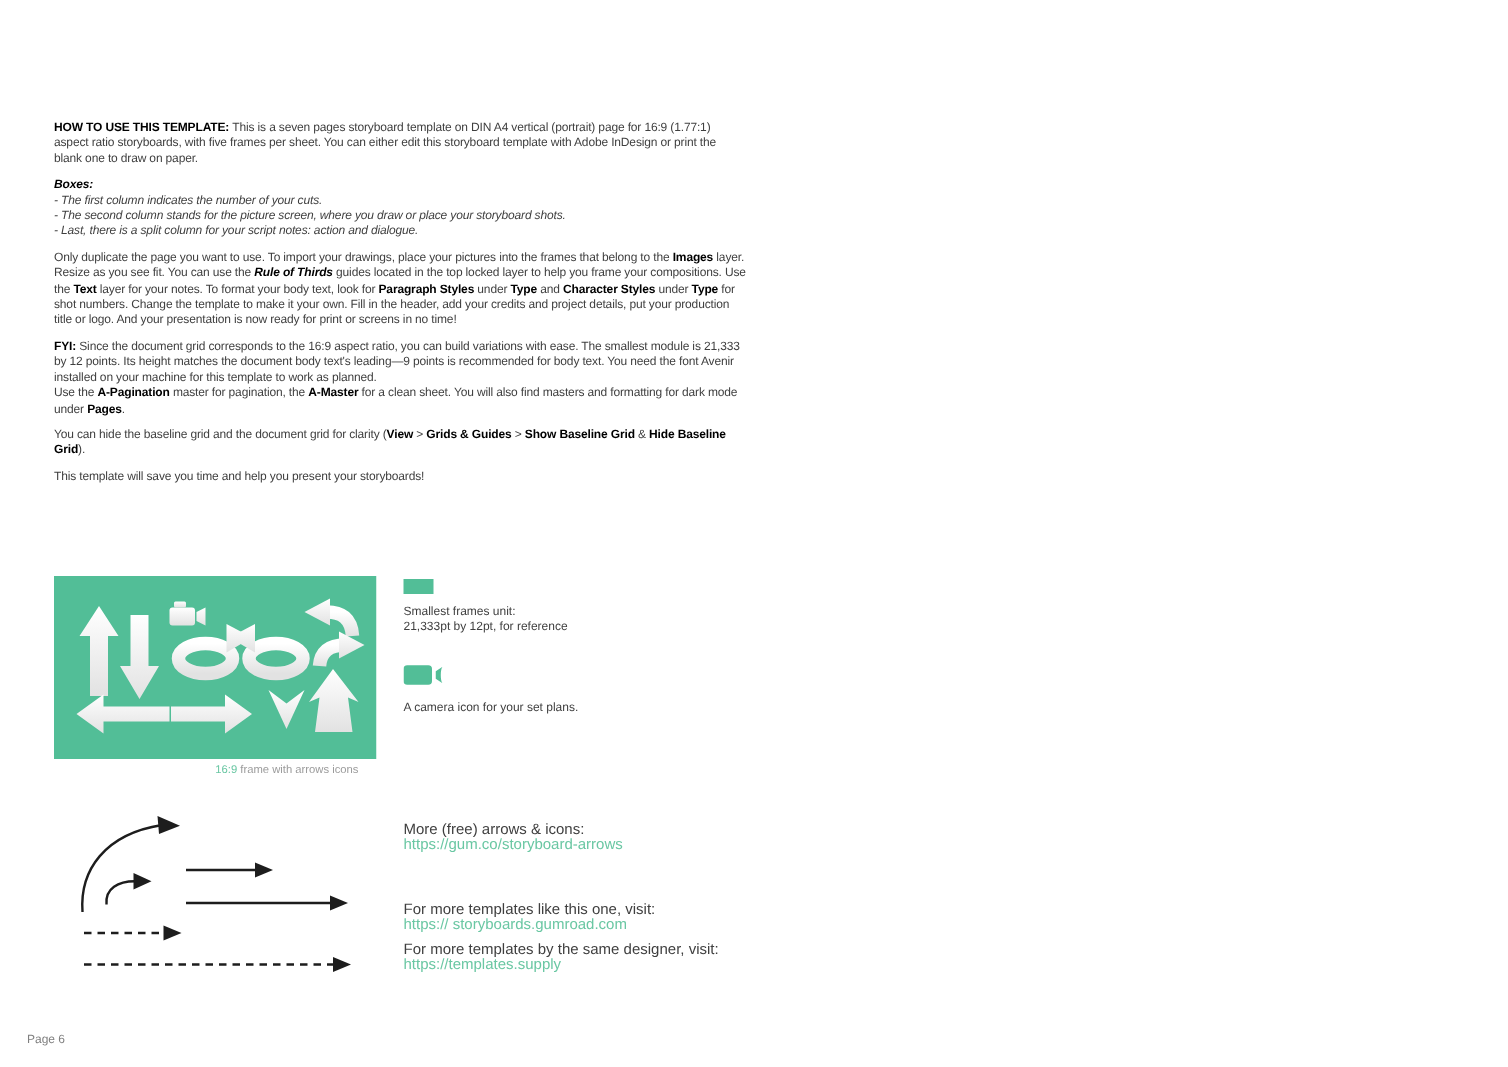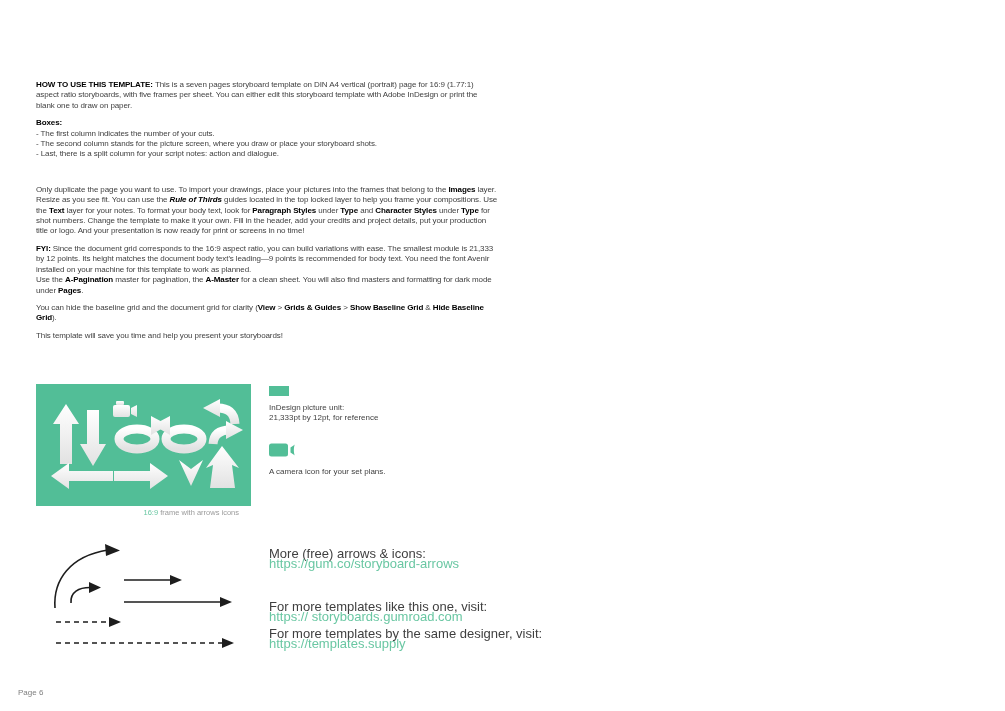--- a/index.html
+++ b/index.html
@@ -10,21 +10,21 @@
   }
   .page{position:absolute;inset:0;overflow:hidden;background:#fff;padding-left:27px;}
 
   
   .textcol{
     position:absolute;left:36px;top:80px;width:462px;
     font-size:8px;line-height:10.4px;letter-spacing:-0.1px;color:var(--text,#3f3f3f);
   }
   .textcol p{margin:0 0 7px 0;white-space:pre-wrap;}
   .textcol .bullets div{white-space:pre-wrap;}
-  .textcol .blockgap{margin-bottom:25px;}
+  .textcol .blockgap{margin-bottom:7px;font-style:italic;}
   .s-b{font-weight:bold;color:#000;}
   .s-bi{font-weight:bold;font-style:italic;color:#000;}
 
   
   .titleblock{position:absolute;right:205px;top:341px;text-align:right;}
   .title-en{font-size:14px;letter-spacing:0.8px;color:var(--green_light,#90d5bb);line-height:14px;}
   .title-jp{font-size:12px;letter-spacing:2.5px;color:#4a4a4a;line-height:14px;}
 
   
   .greenbox{position:absolute;left:36px;top:384px;width:215px;height:122px;}
@@ -37,21 +37,21 @@
   
   .swatch{position:absolute;left:269px;top:386px;width:20px;height:10px;background:var(--green,#52be97);}
   .unit-text{position:absolute;left:269px;top:403px;font-size:8px;line-height:10.4px;color:var(--text,#3f3f3f);}
   .cameraicon{position:absolute;left:269px;top:443px;}
   .camera-caption{position:absolute;left:269px;top:467px;font-size:8px;color:var(--text,#3f3f3f);}
 
   
   .sketch{position:absolute;left:36px;top:540px;width:210px;height:115px;}
 
   
-  .linkblock{position:absolute;left:269px;font-size:13px;line-height:10.4px;}
+  .linkblock{position:absolute;left:269px;font-size:10px;line-height:10.4px;}
   .lb1{top:549px;} .lb2{top:602px;} .lb3{top:629px;}
   .linklabel{color:var(--text,#3f3f3f);}
   .linkurl{color:var(--green_link,#6ac7a3);cursor:pointer;text-decoration:none;display:block;}
 
   
   .footer{position:absolute;left:18px;top:688px;font-size:8px;color:#7f7f7f;}
 </style>
 </head>
 <body>
 
@@ -121,21 +121,21 @@
 
       <polygon fill="url(#wg)" points="143,76 155,85 167,76 155,102"></polygon>
 
       <polygon fill="url(#wg)" points="170,84 186,62 203,84 196,81 199,104 174,104 177,81"></polygon>
     </svg>
   </div>
   <div class="box-caption"><span class="s-g">16:9</span><span> frame with arrows icons</span></div>
 
   <div class="swatch"></div>
   <div class="unit-text">
-    <div>InDesign picture unit:</div>
+    <div>Smallest frames unit:</div>
     <div>21,333pt by 12pt, for reference</div>
   </div>
   <div class="cameraicon">
     <svg width="28" height="14" viewBox="0 0 28 14" xmlns="http://www.w3.org/2000/svg">
       <rect x="0" y="0.5" width="19" height="13" rx="2.5" fill="var(--green,#52be97)"></rect>
       <path d="M21.5,4.5 L26,1.5 C24.5,3 24.5,11 26,12.5 L21.5,9.5 Z" fill="var(--green,#52be97)"></path>
     </svg>
   </div>
   <div class="camera-caption">A camera icon for your set plans.</div>
 

